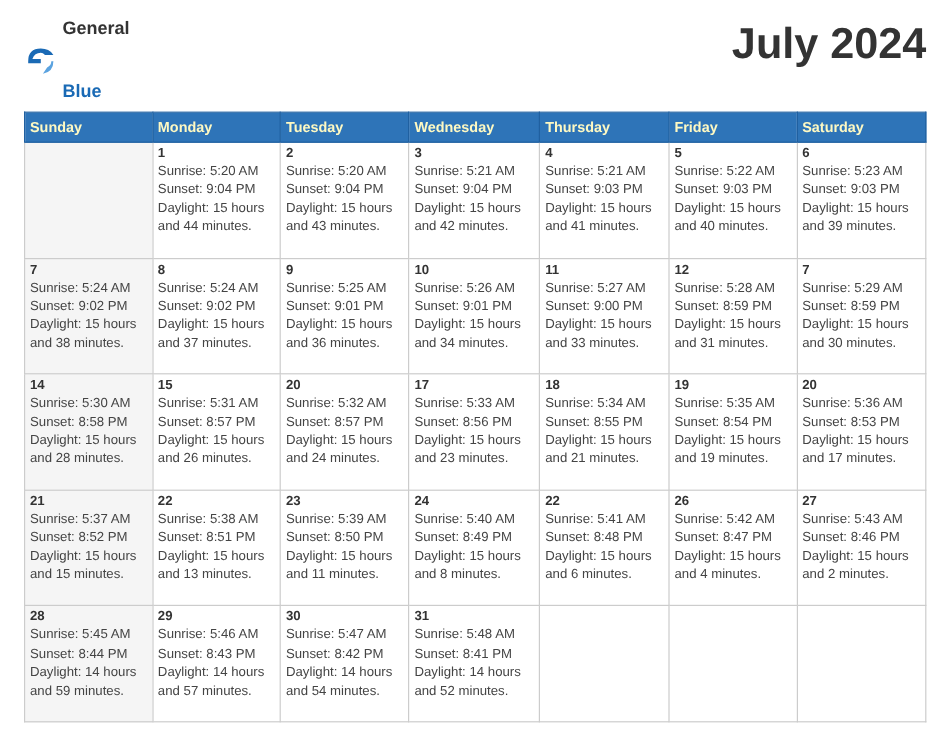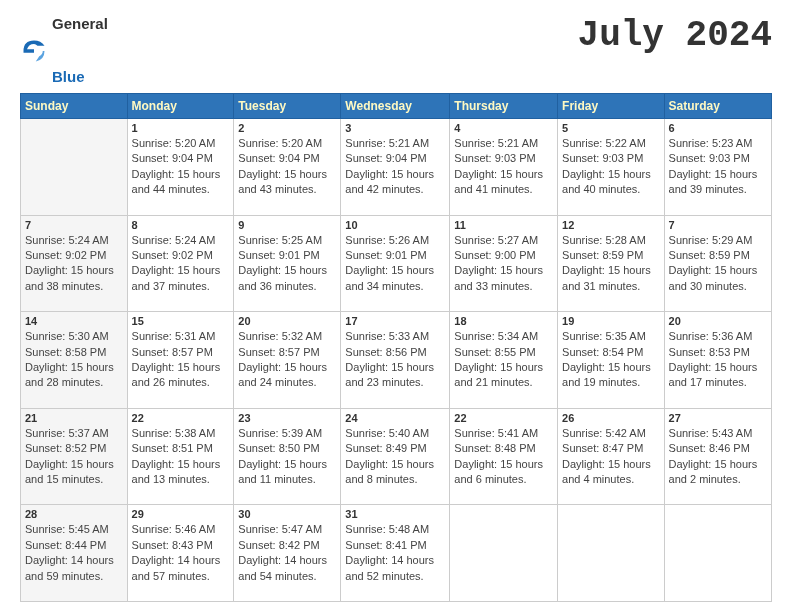--- a/index.html
+++ b/index.html
@@ -33,21 +33,20 @@
       font-weight: bold;
       color: #333;
       line-height: 1.1;
     }
     .logo-icon {
       width: 28px;
       height: 28px;
     }
     .title-block {
       text-align: left;
-      font-family: Liberation Mono, monospace;
     }
     .month-title {
       font-size: 36px;
       font-weight: bold;
       color: #333;
       line-height: 1.1;
     }
     .location-title {
       font-size: 14px;
       color: #333;

